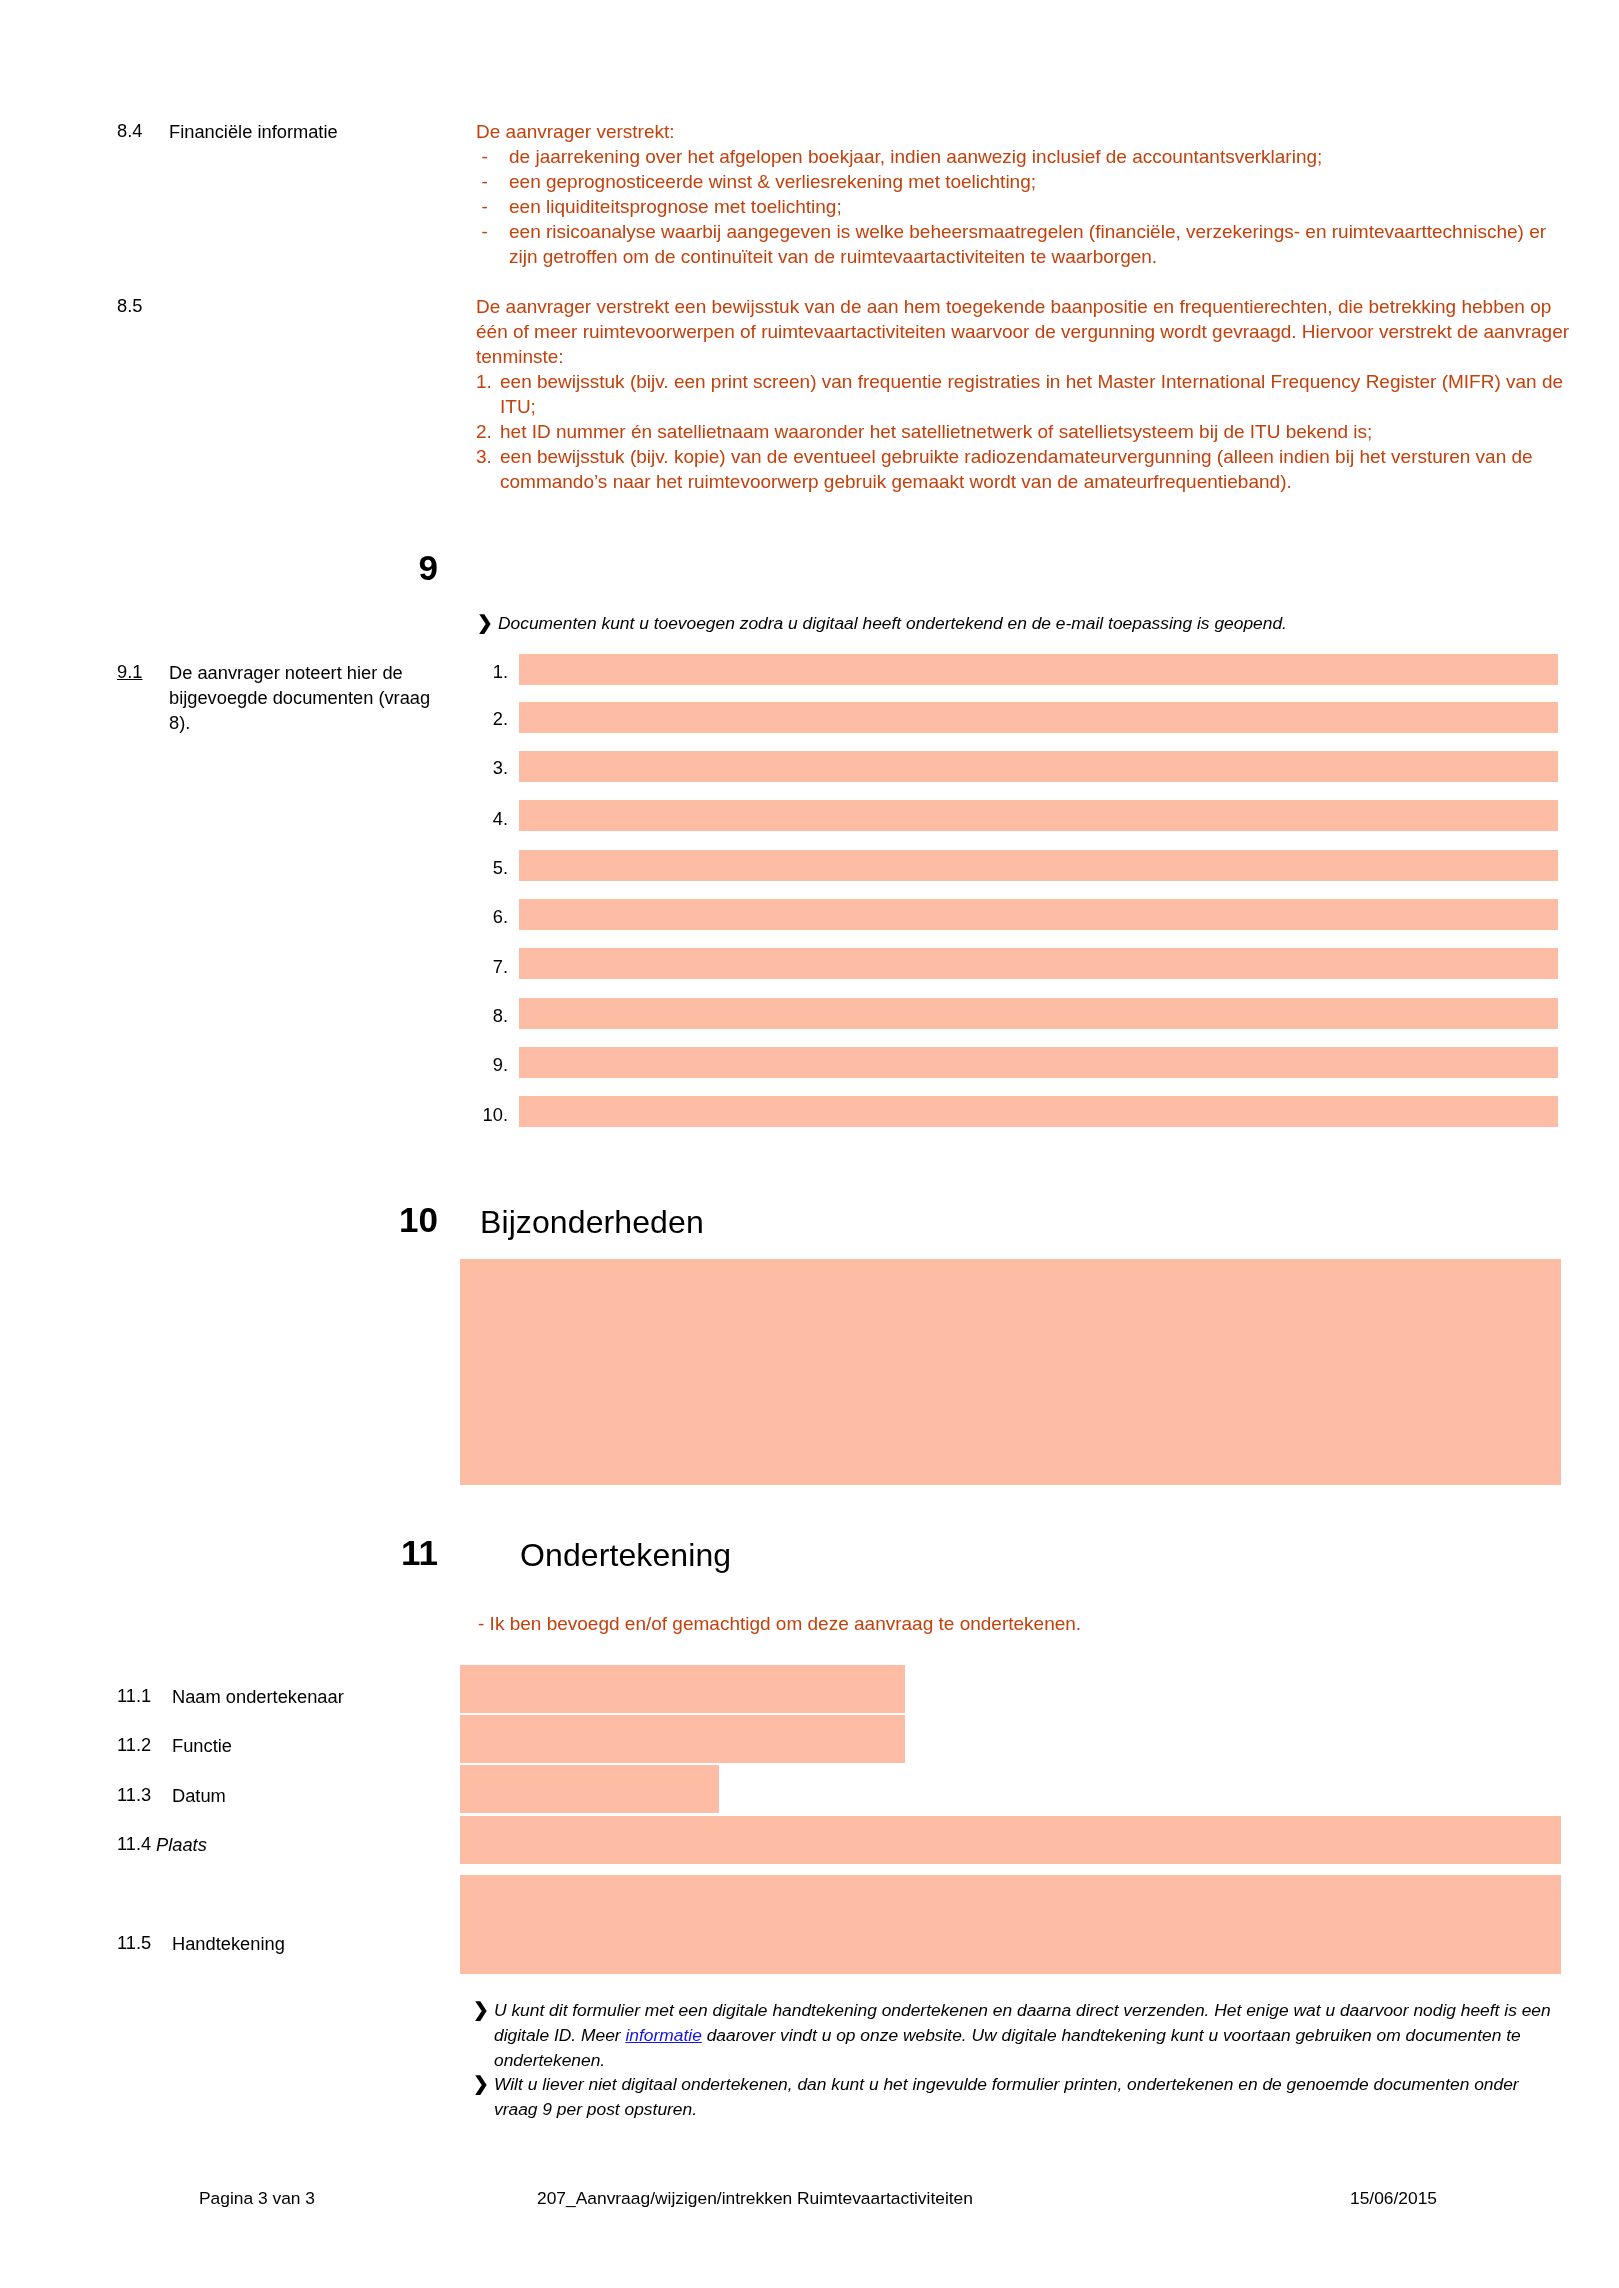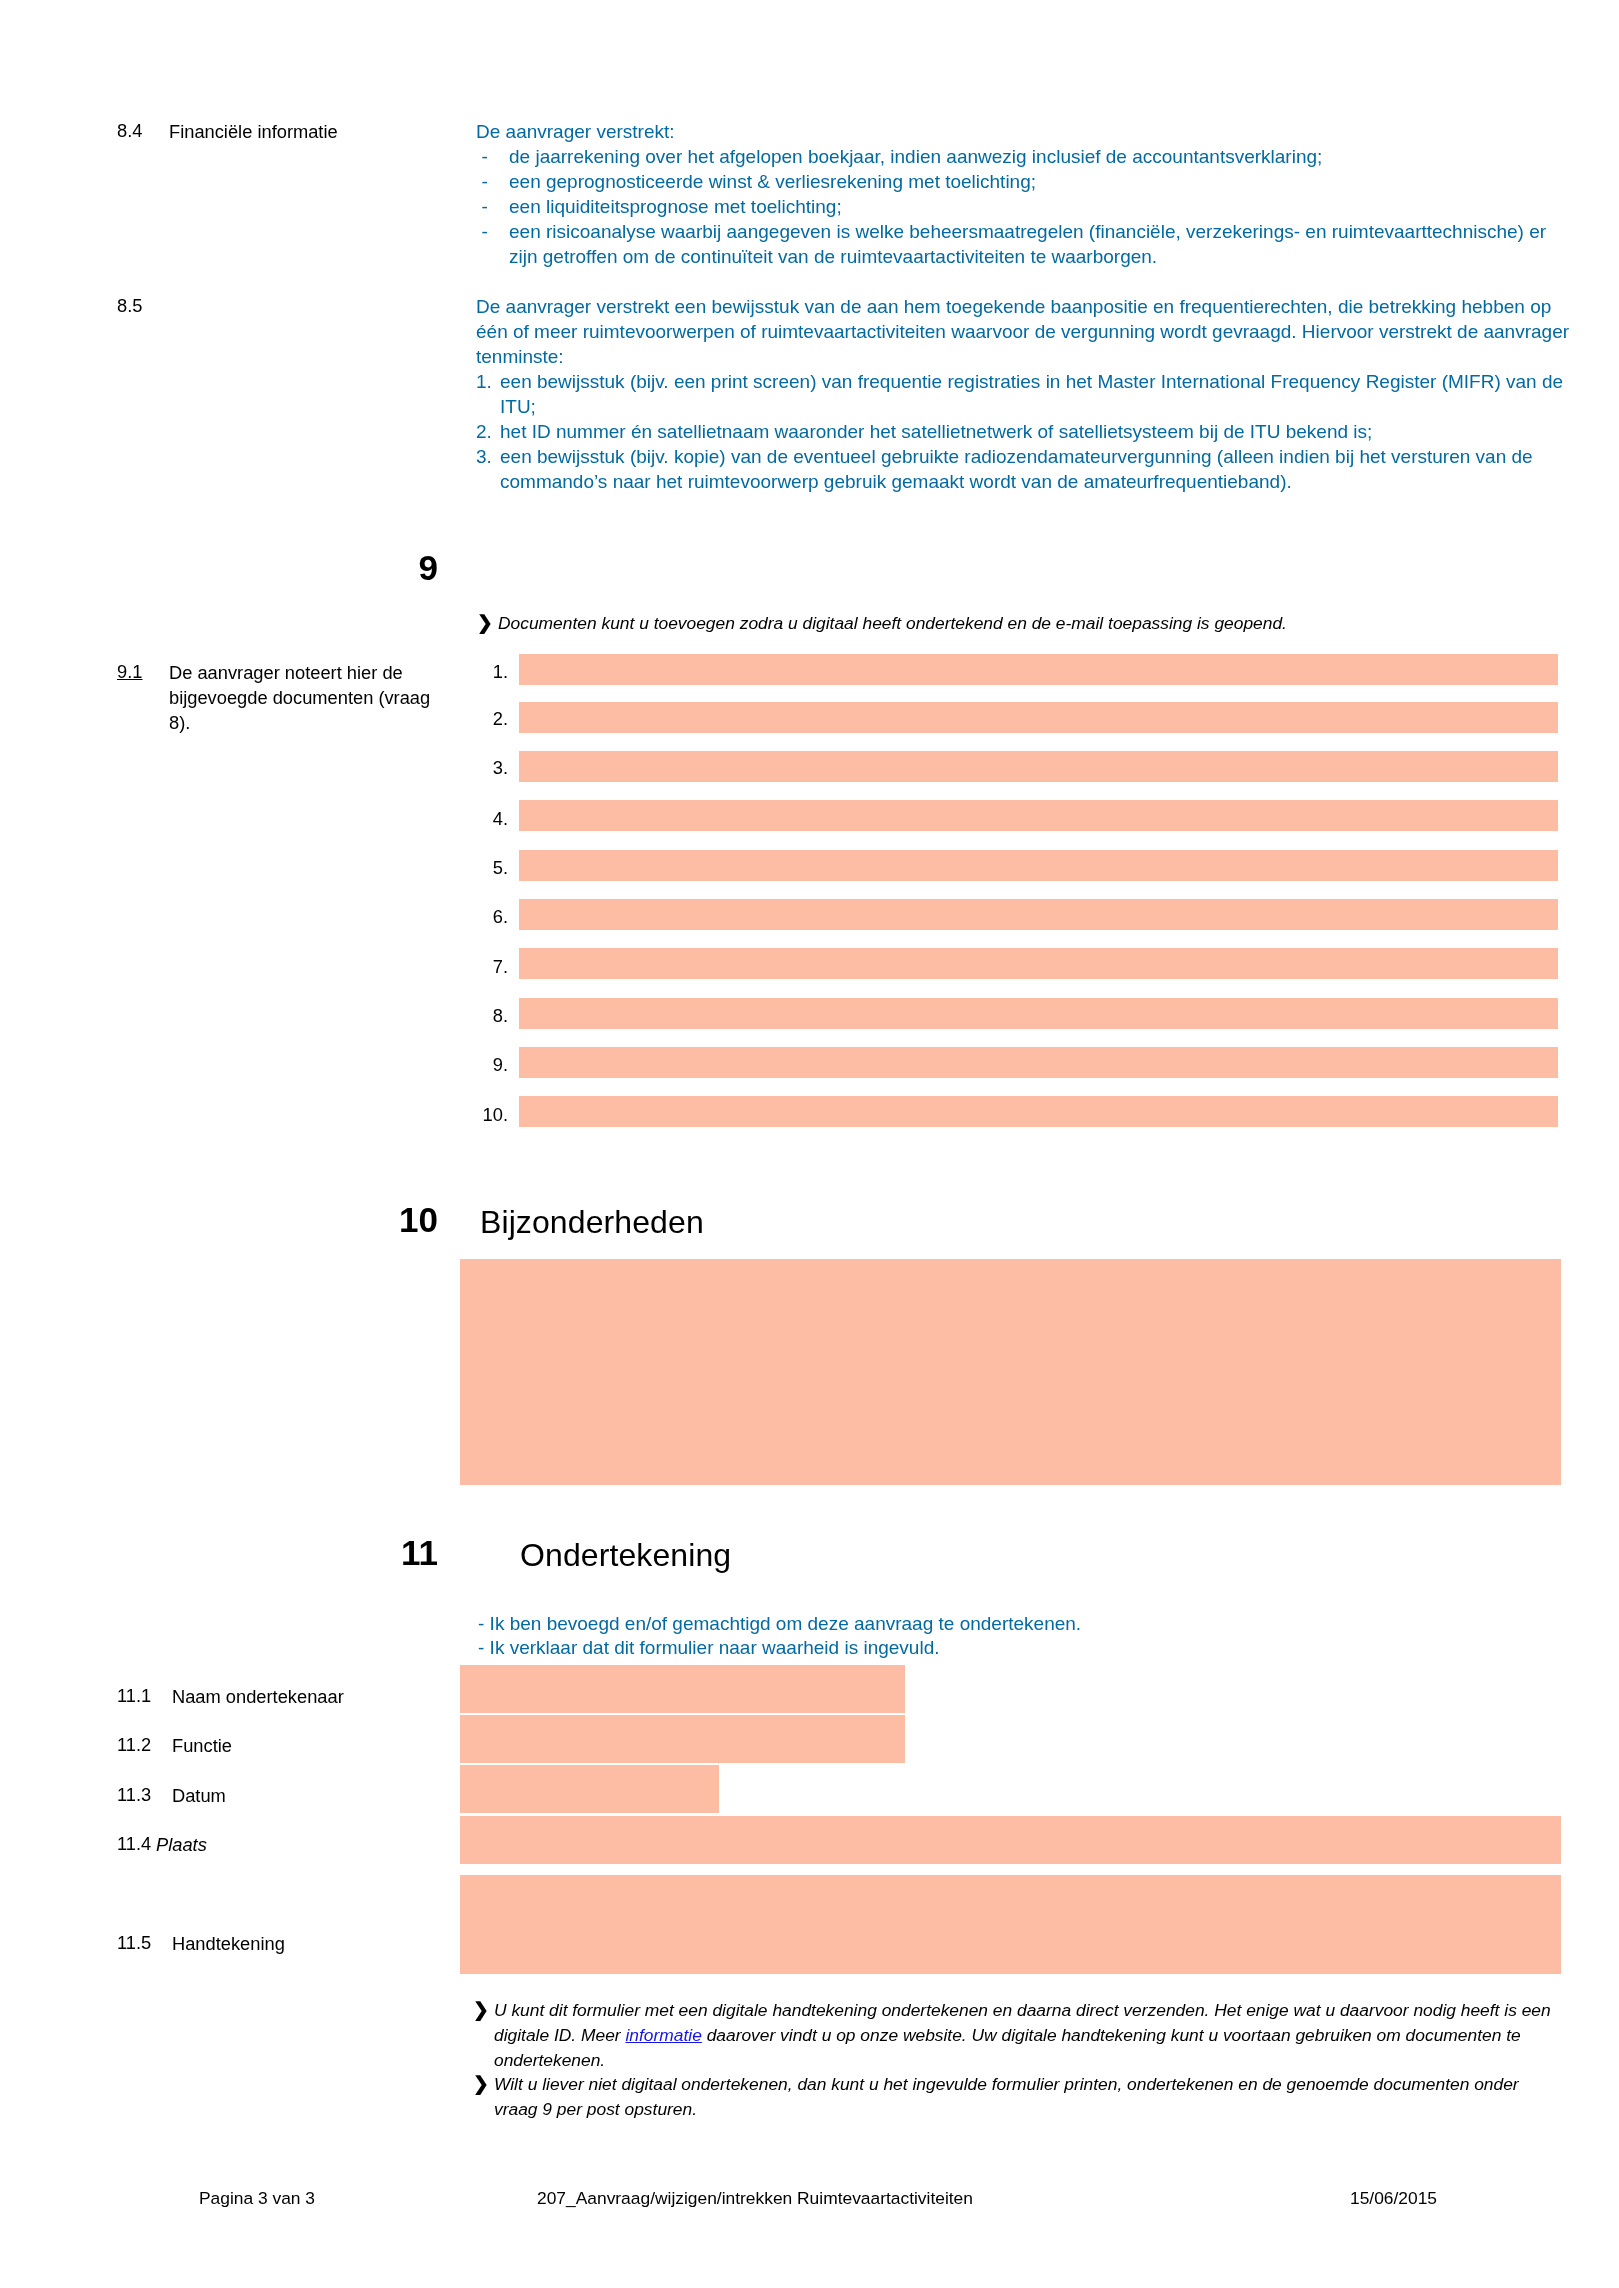--- a/index.html
+++ b/index.html
@@ -28,21 +28,21 @@
     white-space: nowrap;
   }
   .label-col {
     font-size: 18.3px;
     line-height: 25px;
     color: #000;
   }
   .body-col {
     font-size: 19px;
     line-height: 25px;
-    color: #0369a1;
+    color: #c2410c;
   }
   .field {
     background: #FCBDA4;
   }
 
   
   .s84-num { left: 117px;  top: 119px; }
   .s84-lab { left: 169px;  top: 119px; width: 302px; }
   .s84-body { left: 476px; top: 119px; width: 1087px; }
 
@@ -216,21 +216,20 @@
   <div class="sec-num" style="left:356px; top:1200px;">10</div>
   <div class="sec-title" style="left:480px; top:1202px;">Bijzonderheden</div>
 
   <div class="field abs" style="left:460px; top:1259px; width:1101px; height:226px;"></div>
 
   <div class="sec-num" style="left:356px; top:1533px;">11</div>
   <div class="sec-title" style="left:480px; top:1535px;margin-left:40px;">Ondertekening</div>
 
   <div class="abs body-col" style="left:478px; top:1612px; width:914px; line-height:24px;">
     <div>- Ik ben bevoegd en/of gemachtigd om deze aanvraag te ondertekenen.</div>
-    <div>- Ik verklaar dat dit formulier naar waarheid is ingevuld.</div>
   </div>
 
   <div class="abs num-col" style="left:117px; top:1684px; width:55px;">11.1</div>
   <div class="abs label-col" style="left:172px; top:1684px; width:274px;">Naam ondertekenaar</div>
   <div class="field abs" style="left:460px; top:1665px; width:445px; height:48px;"></div>
 
   <div class="abs num-col" style="left:117px; top:1733px; width:55px;">11.2</div>
   <div class="abs label-col" style="left:172px; top:1733px; width:274px;">Functie</div>
   <div class="field abs" style="left:460px; top:1715px; width:445px; height:48px;"></div>
 

